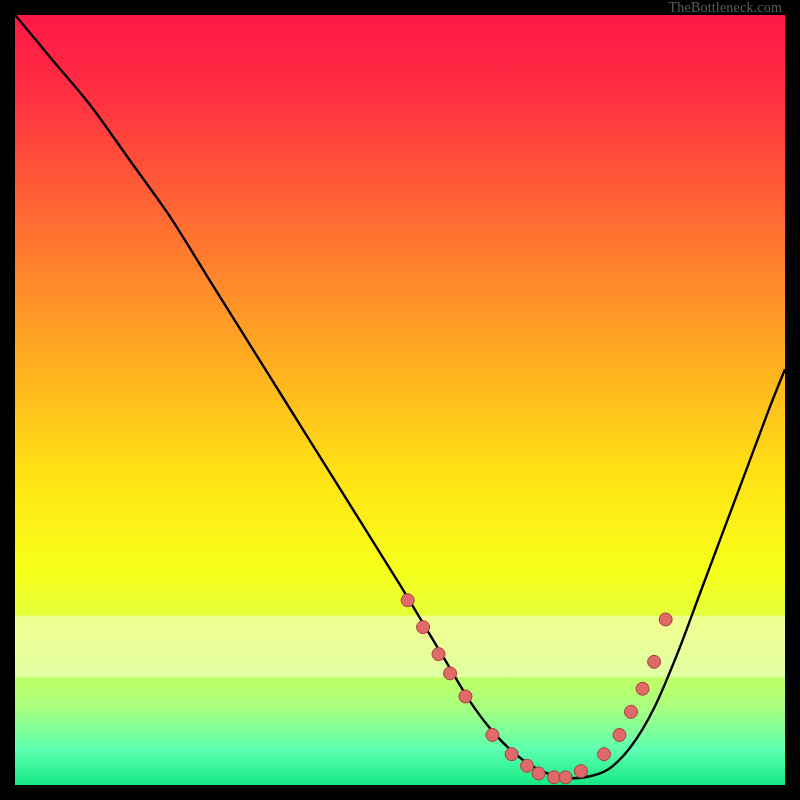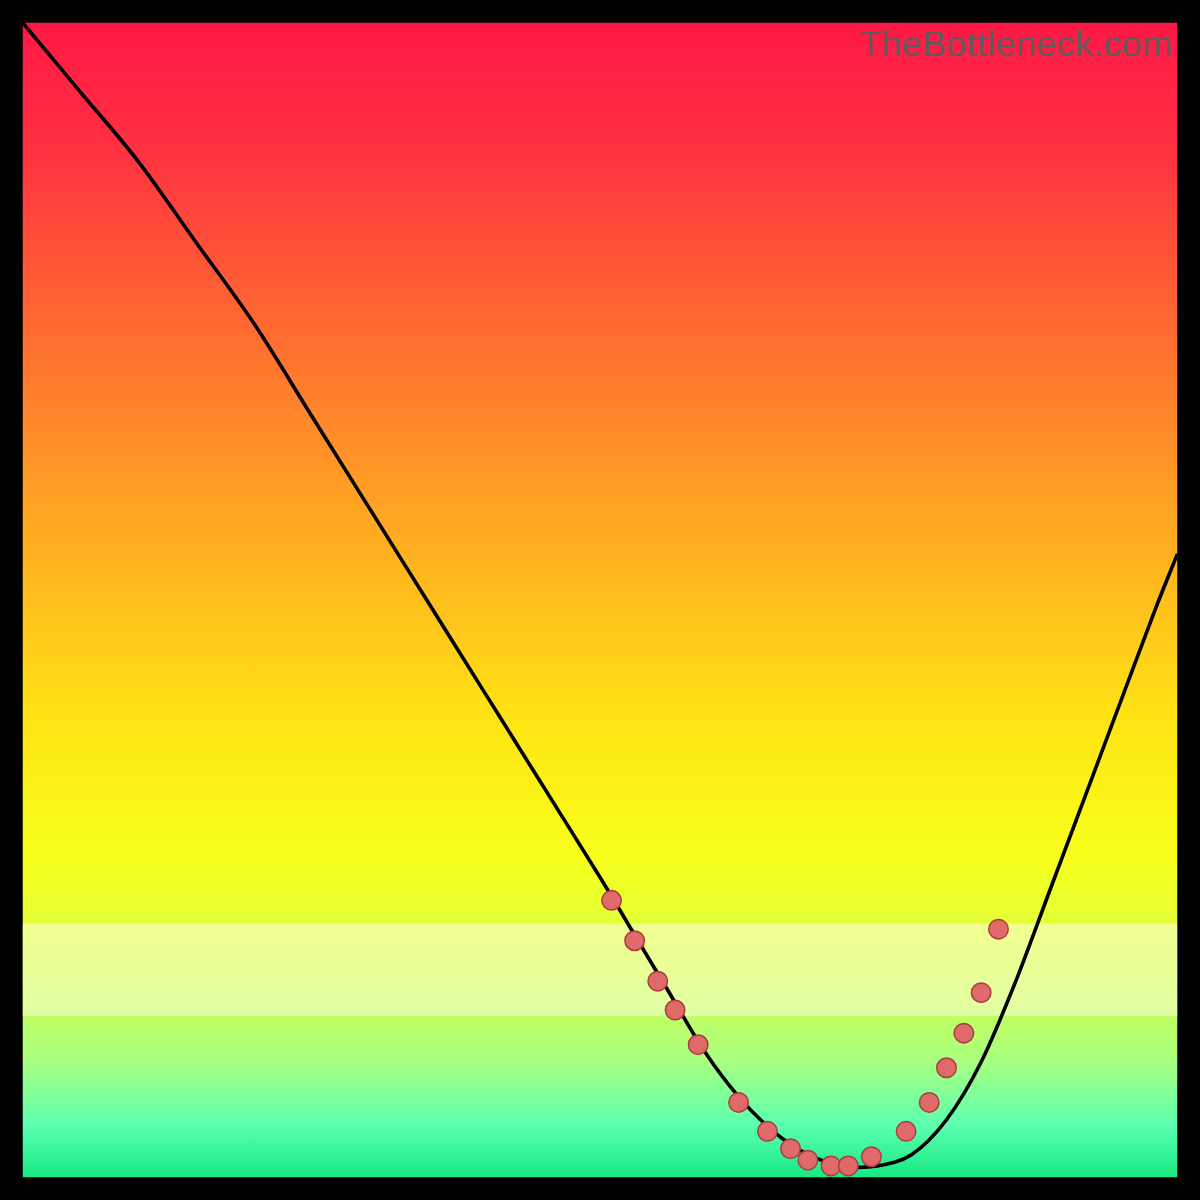--- a/index.html
+++ b/index.html
@@ -21,27 +21,28 @@
   }
   .plot {
     position: absolute;
     left: 0;
     top: 0;
     width: 770px;
     height: 770px;
   }
   .watermark {
     position: absolute;
-    top: 16px;
+    top: 0px;
     right: 18px;
     color: #5c5c5c;
-    font-size: 24px;
+    font-size: 14px;
     font-weight: 500;
     letter-spacing: 0.2px;
     z-index: 5;
+    font-family: Liberation Serif, serif;
   }
   svg { display: block; }
 </style>
 </head>
 <body>
 
 <div class="frame">
   <svg class="plot" viewBox="0 0 770 770">
     <defs>
       <linearGradient id="bg-grad" x1="0" y1="0" x2="0" y2="1">

